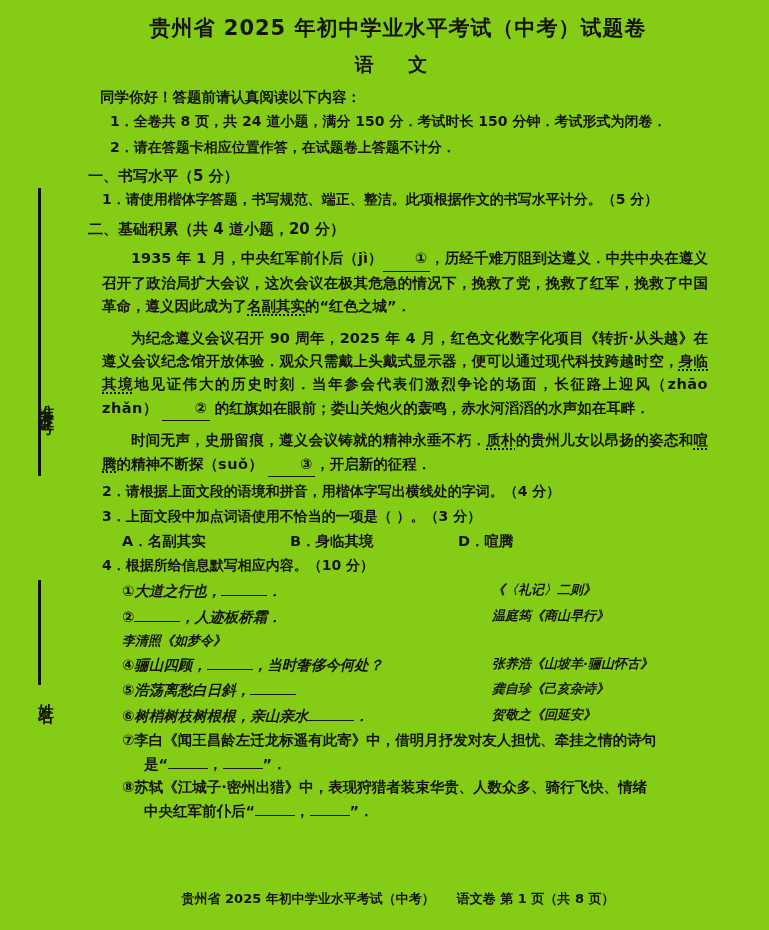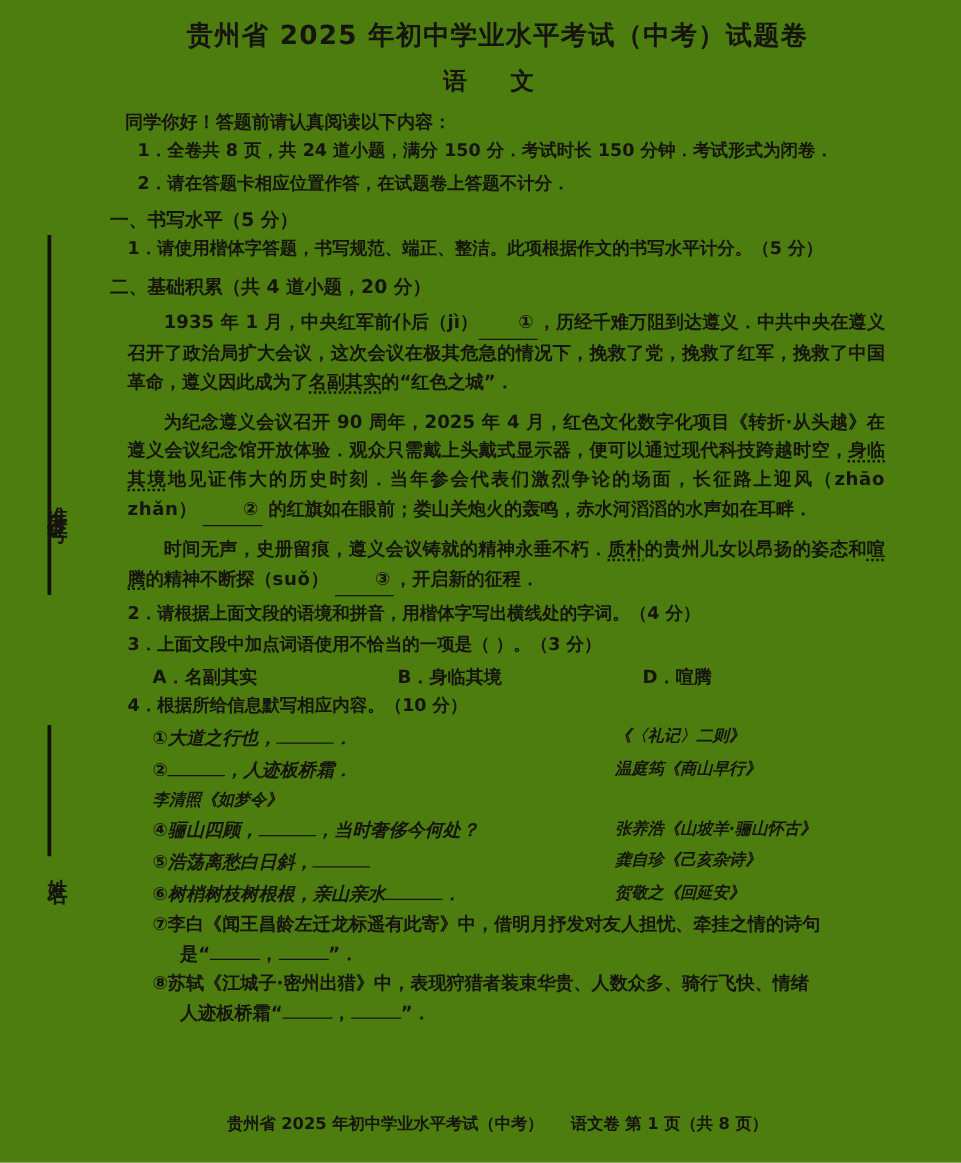--- a/index.html
+++ b/index.html
@@ -11,21 +11,21 @@
     width: 769px;
     height: 930px;
     position: relative;
     font-family: "DejaVu Serif", "Liberation Serif", serif;
     color: #16140f;
     overflow: hidden;
   }
   .page {
     position: absolute;
     inset: 0;
-    background: #4d7c0f;
+    background: #84cc16;
   }
 
   
   .margin-strip {
     position: absolute;
     left: 0; top: 0;
     width: 82px; height: 930px;
   }
   .vline {
     position: absolute;
@@ -131,21 +131,20 @@
     font-style: normal;
     letter-spacing: 0.5px;
   }
 
   .opts {
     display: flex;
     margin: 4px 0 4px 34px;
     font-size: 14.5px;
     font-weight: 700;
     font-family: "DejaVu Sans", "Liberation Sans", sans-serif;
-    gap: 28px;
   }
   .opts .opt { width: 168px; }
   .opts .opt:last-child { width: auto; }
 
   
   .mem-list { margin: 2px 0 0 34px; }
   .mem-row {
     display: flex;
     align-items: flex-start;
     font-size: 14.5px;
@@ -262,21 +261,21 @@
         <span class="mem-src">贺敬之《回延安》</span>
       </div>
 
       <div class="mem-wide">
         <span>⑦</span><span>李白《闻王昌龄左迁龙标遥有此寄》中，借明月抒发对友人担忧、牵挂之情的诗句</span>
         <span class="cont"><span>是“</span><span class="fill sm"></span><span>，</span><span class="fill sm"></span><span>”．</span></span>
       </div>
 
       <div class="mem-wide">
         <span>⑧</span><span>苏轼《江城子·密州出猎》中，表现狩猎者装束华贵、人数众多、骑行飞快、情绪</span>
-        <span class="cont"><span>人迹板桥霜“</span><span class="fill sm"></span><span>，</span><span class="fill sm"></span><span>”．</span></span>
+        <span class="cont"><span>中央红军前仆后“</span><span class="fill sm"></span><span>，</span><span class="fill sm"></span><span>”．</span></span>
       </div>
 
     </div>
   </div>
 
   <div class="footer">
     <span>贵州省 2025 年初中学业水平考试（中考）</span><span class="gap"></span><span>语文卷 第 1 页（共 8 页）</span>
   </div>
 
 </div>

